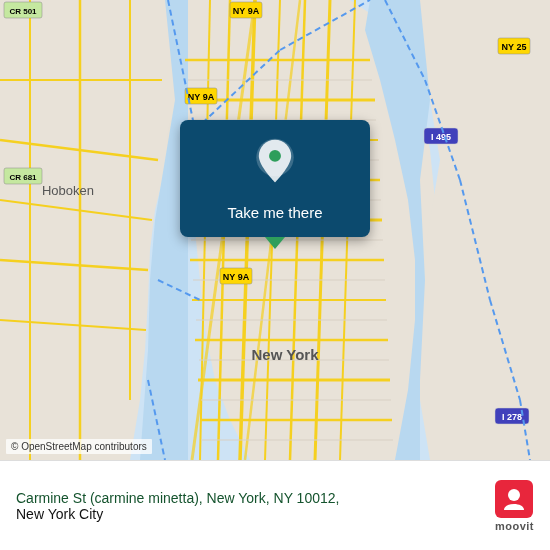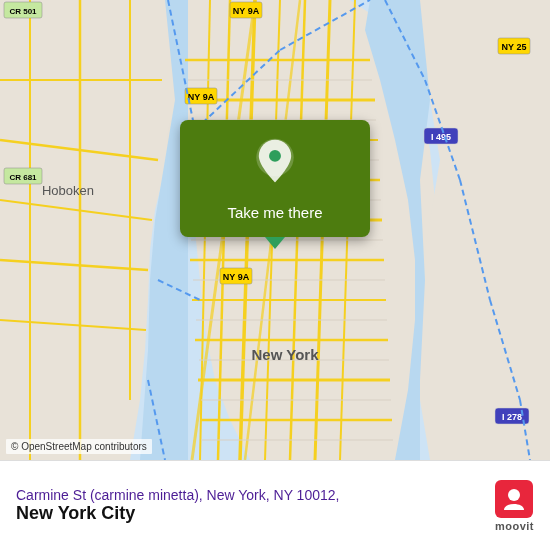--- a/index.html
+++ b/index.html
@@ -27,21 +27,21 @@
       position: absolute;
       top: 0; left: 0;
     }
 
     
     #popup {
       position: absolute;
       top: 120px;
       left: 50%;
       transform: translateX(-50%);
-      background: #4d7c0f;
+      background: #0c4a6e;
       border-radius: 8px;
       padding: 0;
       width: 190px;
       display: flex;
       flex-direction: column;
       align-items: center;
       box-shadow: 0 4px 12px rgba(0,0,0,0.35);
       z-index: 10;
     }
 
@@ -106,28 +106,28 @@
       padding: 10px 16px;
       border-top: 1px solid #ddd;
     }
 
     #address-block {
       flex: 1;
     }
 
     #address-line1 {
       font-size: 14px;
-      color: #4c1d95;
+      color: #14532d;
       font-weight: 500;
     }
 
     #address-line2 {
-      font-size: 18px;
+      font-size: 14px;
       color: #111;
-      font-weight: 700;
+      font-weight: 400;
     }
 
     #moovit-logo {
       display: flex;
       flex-direction: column;
       align-items: center;
       margin-left: 28px;
     }
 
     #moovit-icon {

